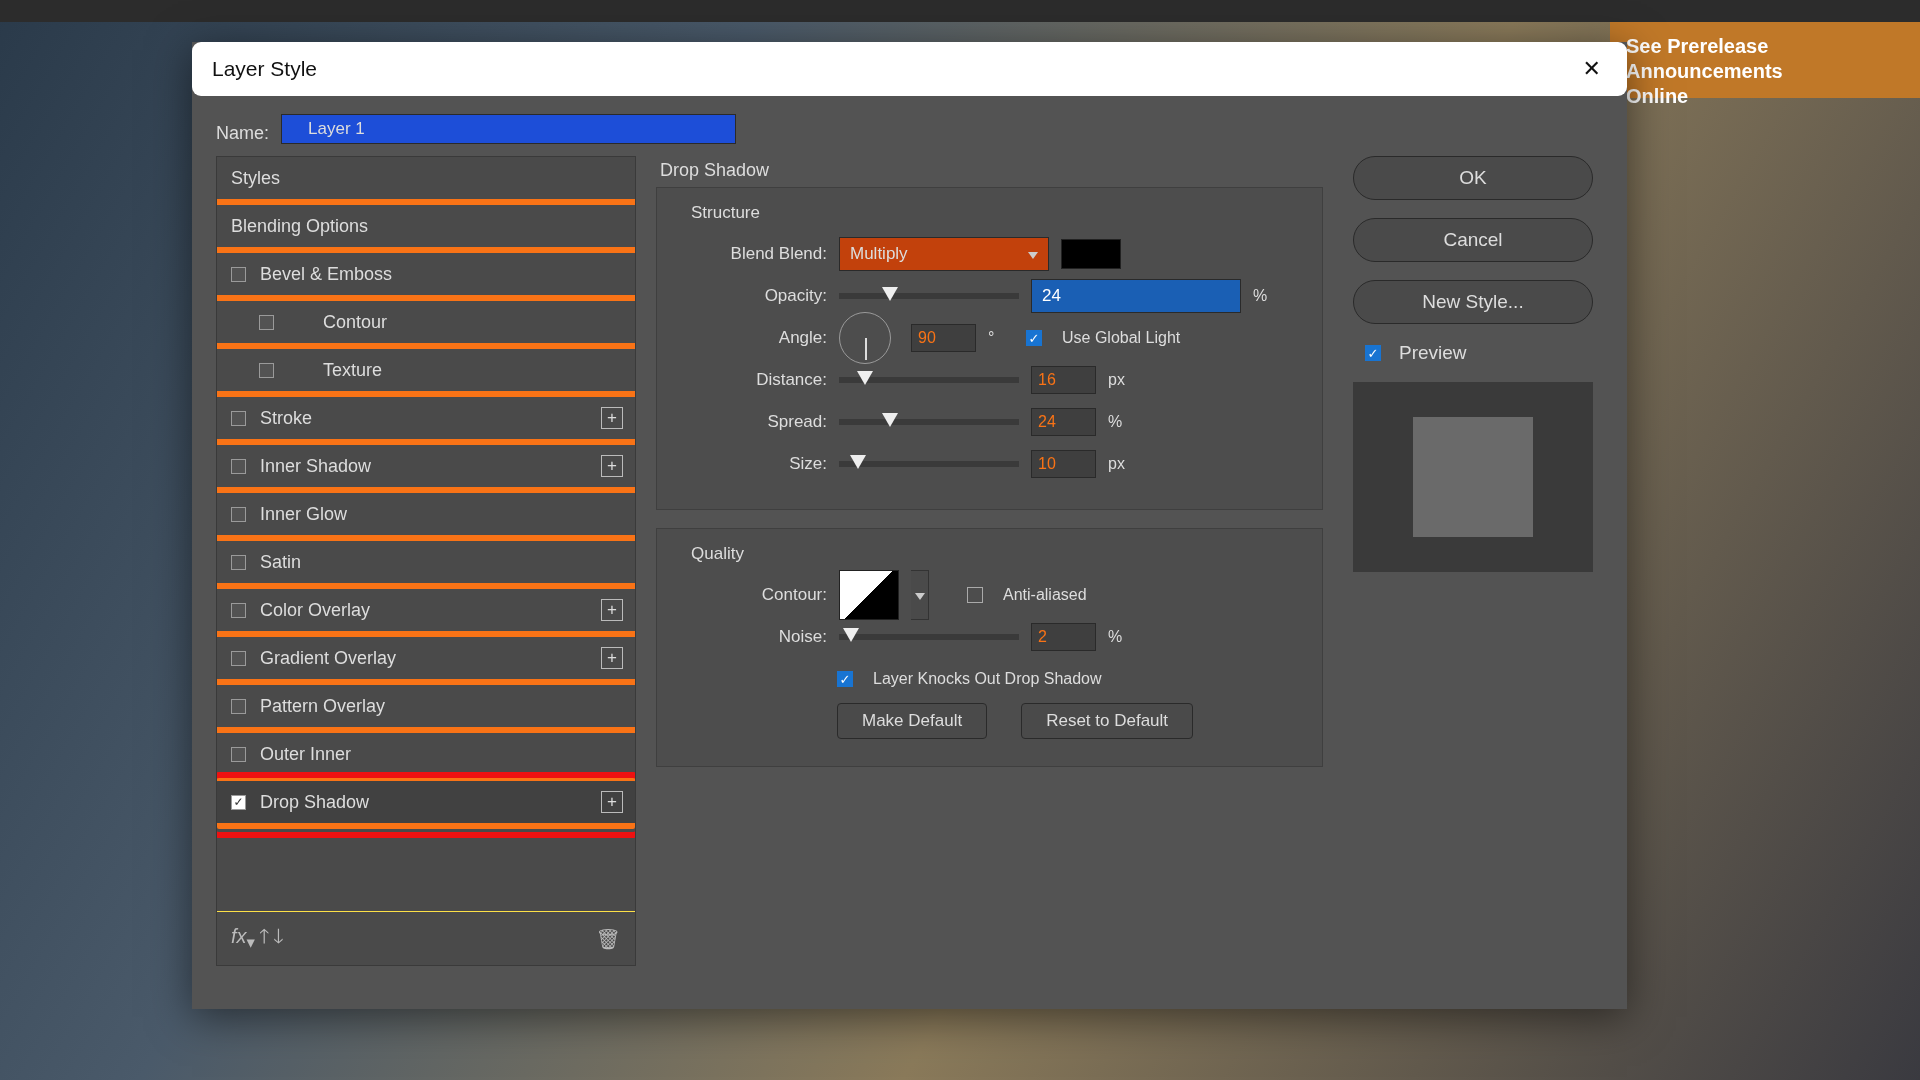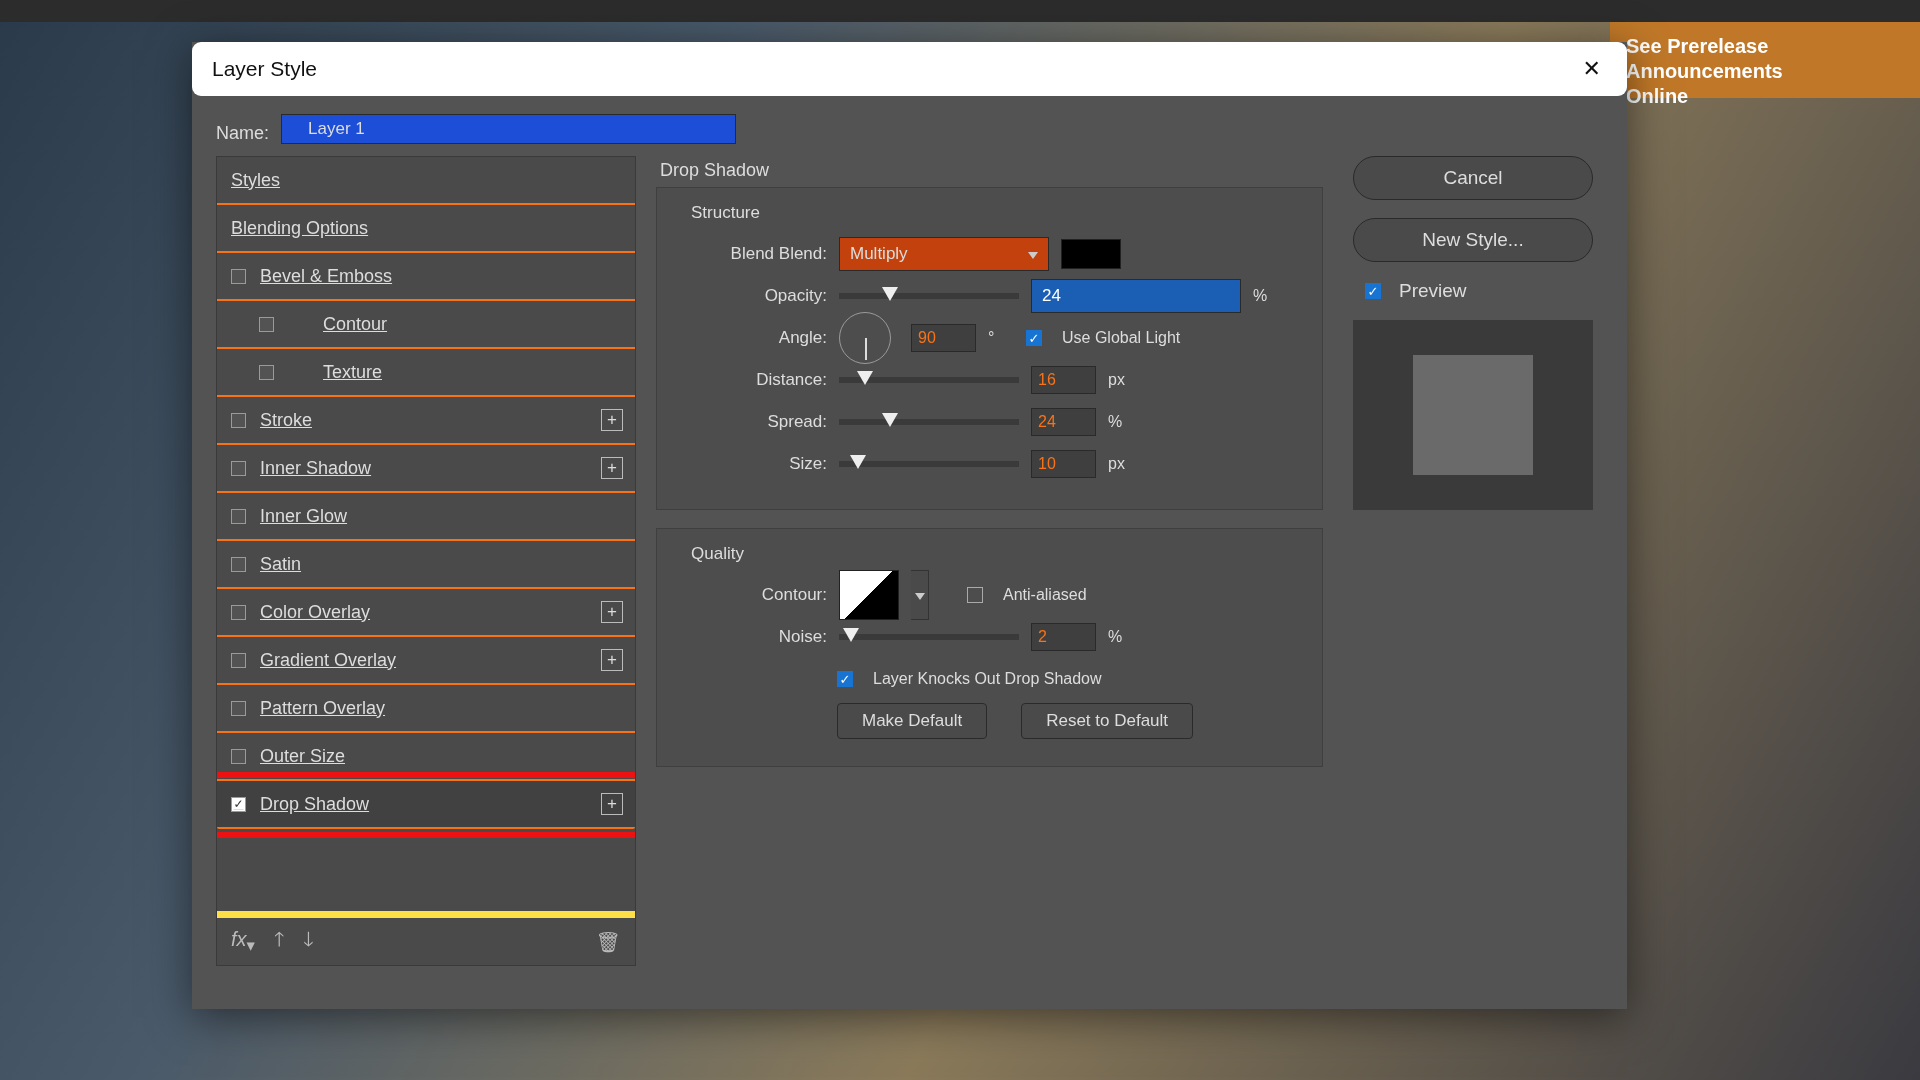--- a/index.html
+++ b/index.html
@@ -36,22 +36,22 @@
   }
   
   .body { display:flex; padding:0 24px; gap:20px; }
   .left {
     width:420px; background:#4a4a4a; border:1px solid #3a3a3a;
     display:flex; flex-direction:column; height:810px;
   }
   .list { flex:1; overflow:hidden; }
   .item {
     height:48px; display:flex; align-items:center; padding:0 14px;
-    color:#ddd; font-size:18px; border-bottom:2px solid #f97316;
-    cursor:pointer; position:relative;text-decoration:underline;
+    color:#ddd; font-size:18px; border-bottom:6px solid #f97316;
+    cursor:pointer; position:relative;
   }
   .item.head { font-weight:400; }
   .item .chk {
     width:15px; height:15px; border:1px solid #9a9a9a; margin-right:14px;
     display:inline-flex; align-items:center; justify-content:center;
     background:#535353;
   }
   .item.indent { padding-left:42px;gap:35px; }
   .item .chk.on { background:#fff; }
   .item .chk.on::after {
@@ -60,22 +60,22 @@
   .plus {
     position:absolute; right:12px; top:50%; transform:translateY(-50%);
     width:22px; height:22px; border:1px solid #bbb; display:flex;
     align-items:center; justify-content:center; font-size:17px; color:#ddd;
   }
   .highlight {
     outline:6px solid #e11; outline-offset:3px; background:#414141;
     border-radius:2px;
   }
   .left-footer {
-    height:54px; display:flex; align-items:center; gap:19px;
-    padding:0 14px; color:#bbb; font-size:20px; border-top:7px solid #fde047;margin-top:7px;
+    height:54px; display:flex; align-items:center; gap:4px;
+    padding:0 14px; color:#bbb; font-size:20px; border-top:1px solid #fde047;margin-top:7px;
   }
   .left-footer .sp { flex:1; }
   .left-footer span { cursor:pointer; }
   
   .mid { flex:1; display:flex; flex-direction:column; color:#ddd; }
   .panel-head { font-size:18px; margin:4px 0 6px 4px; }
   .group {
     border:1px solid #3f3f3f; background:#4d4d4d; padding:16px 20px 24px 20px;
     margin-bottom:18px;
   }
@@ -208,21 +208,21 @@
             <div class="chk"></div>
             <span>Gradient Overlay</span>
             <div class="plus">+</div>
           </div>
           <div class="item">
             <div class="chk"></div>
             <span>Pattern Overlay</span>
           </div>
           <div class="item">
             <div class="chk"></div>
-            <span>Outer Size</span>
+            <span>Outer Inner</span>
           </div>
           <div class="item highlight">
             <div class="chk on"></div>
             <span>Drop Shadow</span>
             <div class="plus">+</div>
           </div>
         </div>
       <div class="left-footer">
         <span><i>fx</i><sub>▾</sub></span>
         <span>🡑</span>
@@ -322,20 +322,21 @@
         </div>
 
         <div class="frow" style="padding-left:160px; gap:34px">
           <div class="btn">Make Default</div>
           <div class="btn">Reset to Default</div>
         </div>
       </div>
     </div>
 
     <div class="rcol">
+      <div class="btn round">OK</div>
       <div class="btn round">Cancel</div>
       <div class="btn round">New Style...</div>
       <div class="prev-row">
         <span class="cbox on"></span>
         <span>Preview</span>
       </div>
       <div class="preview">
         <div class="inner"></div>
       </div>
     </div>

